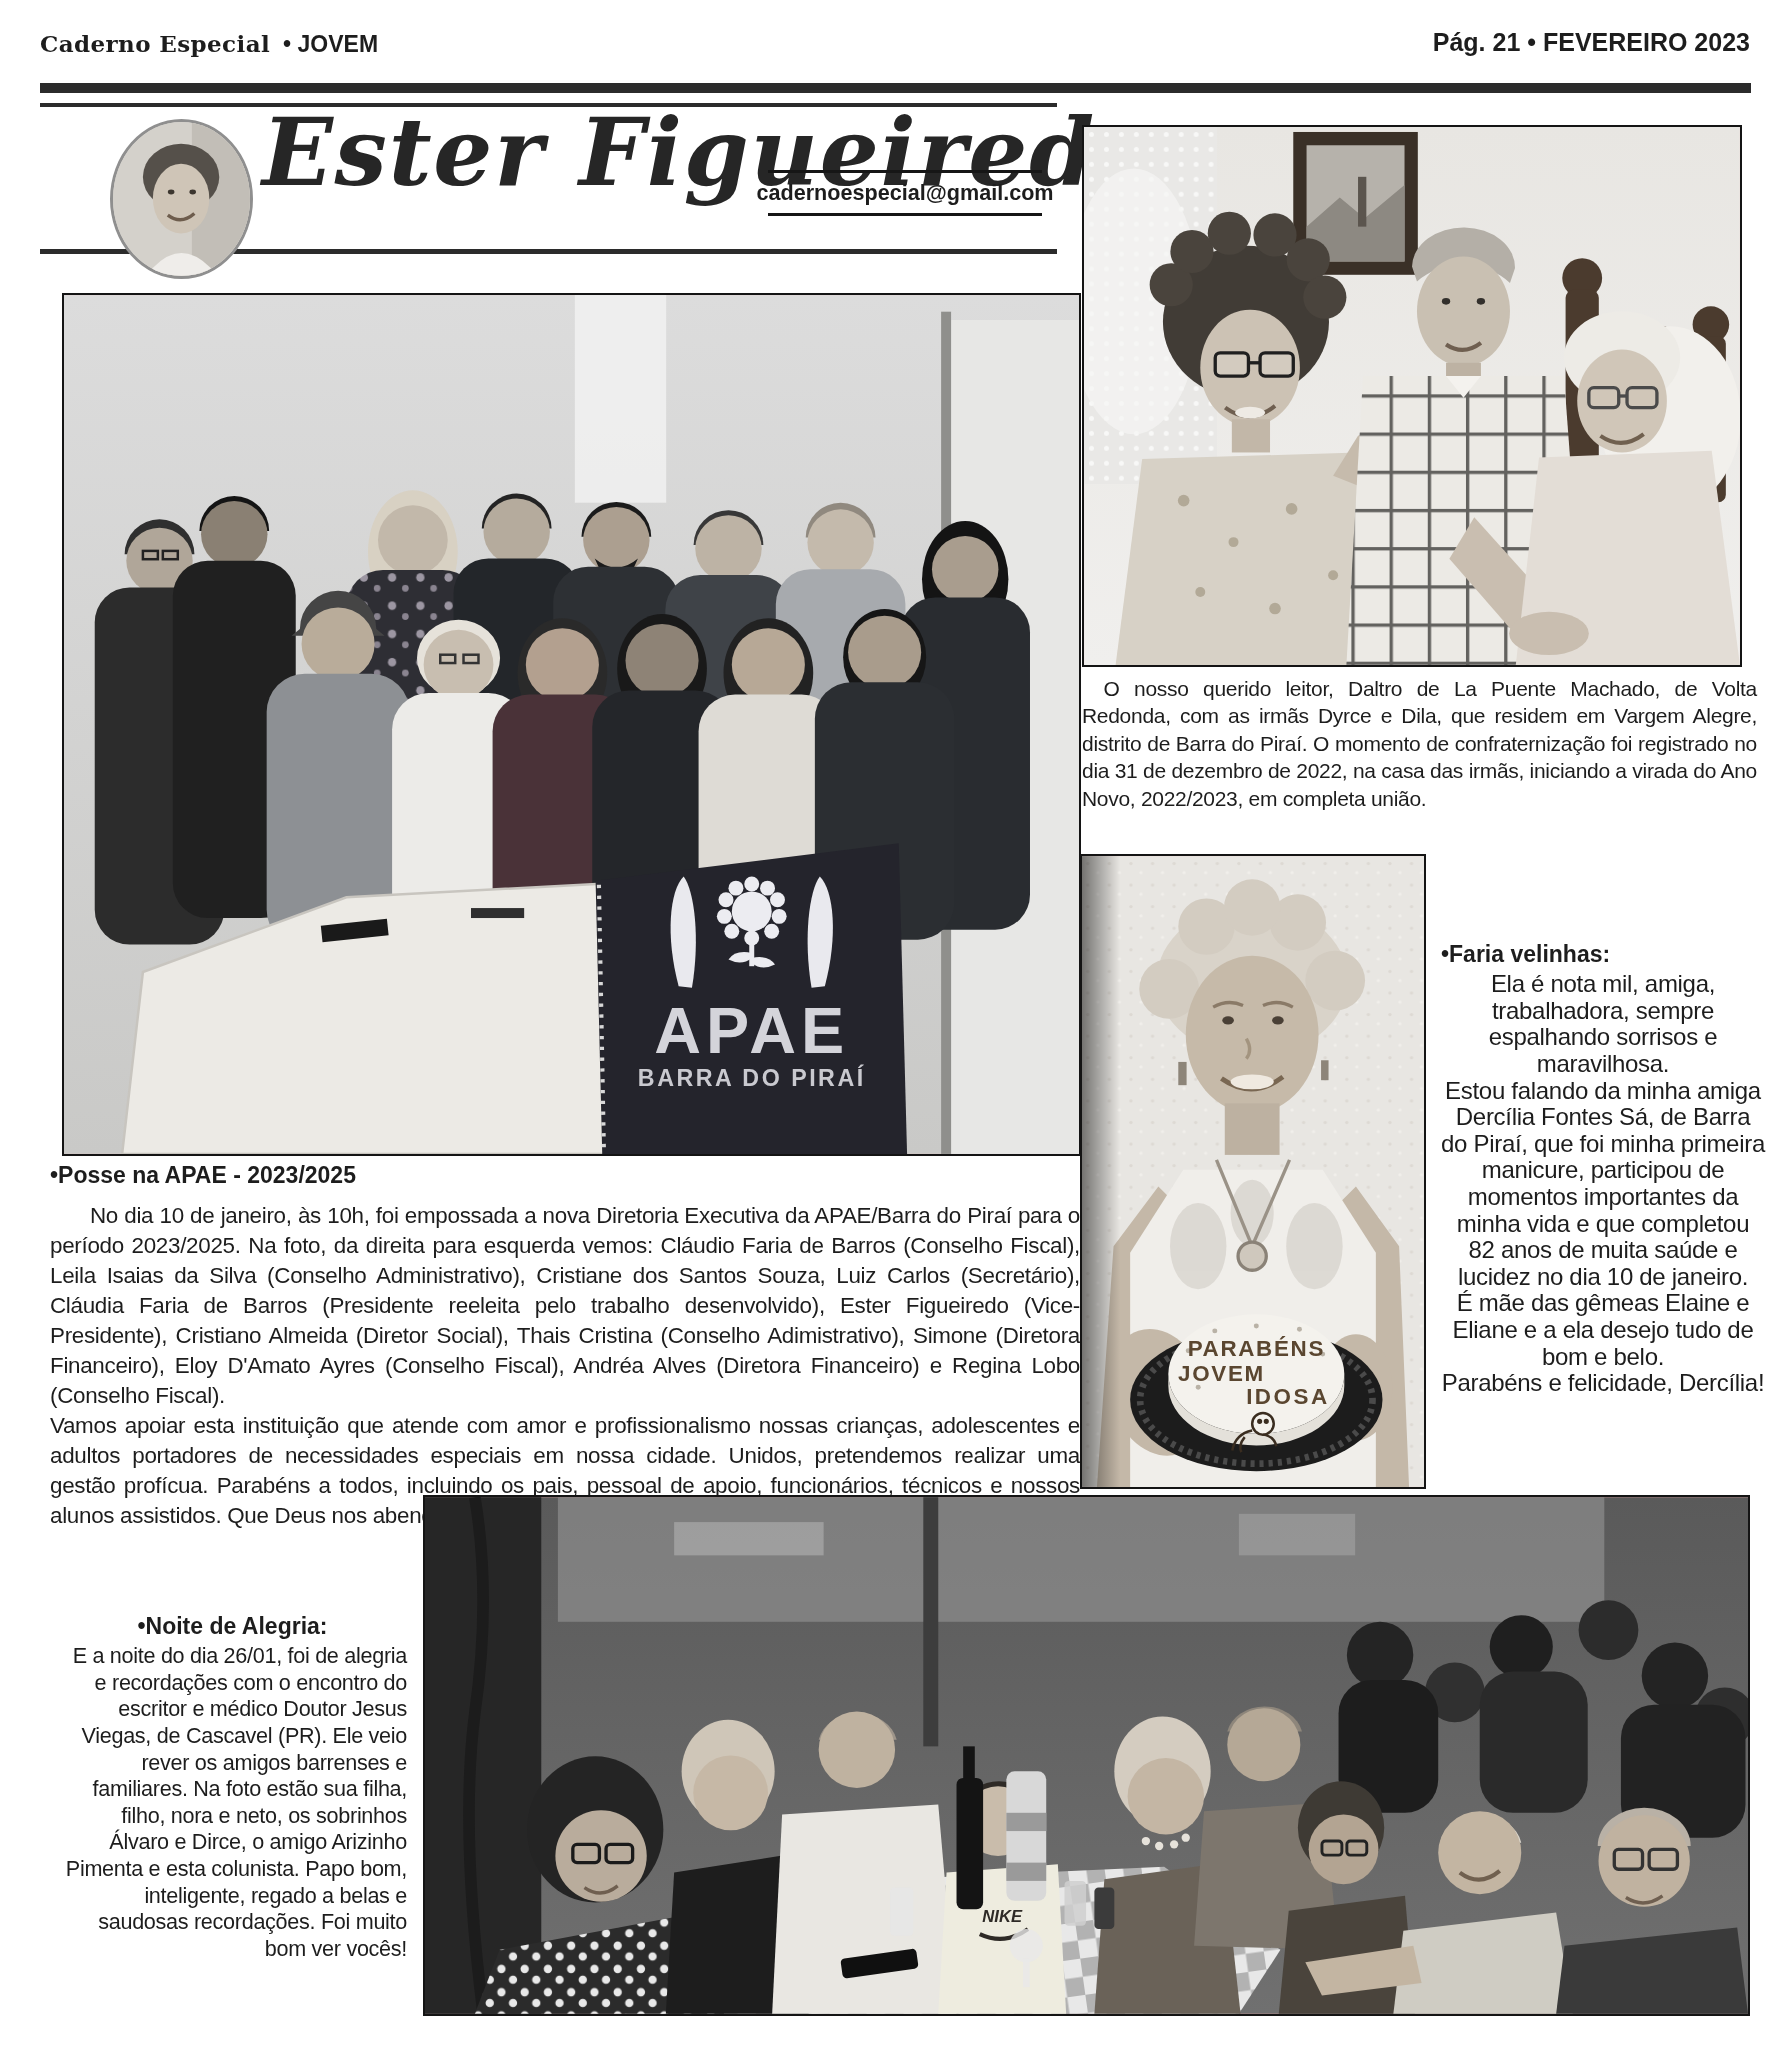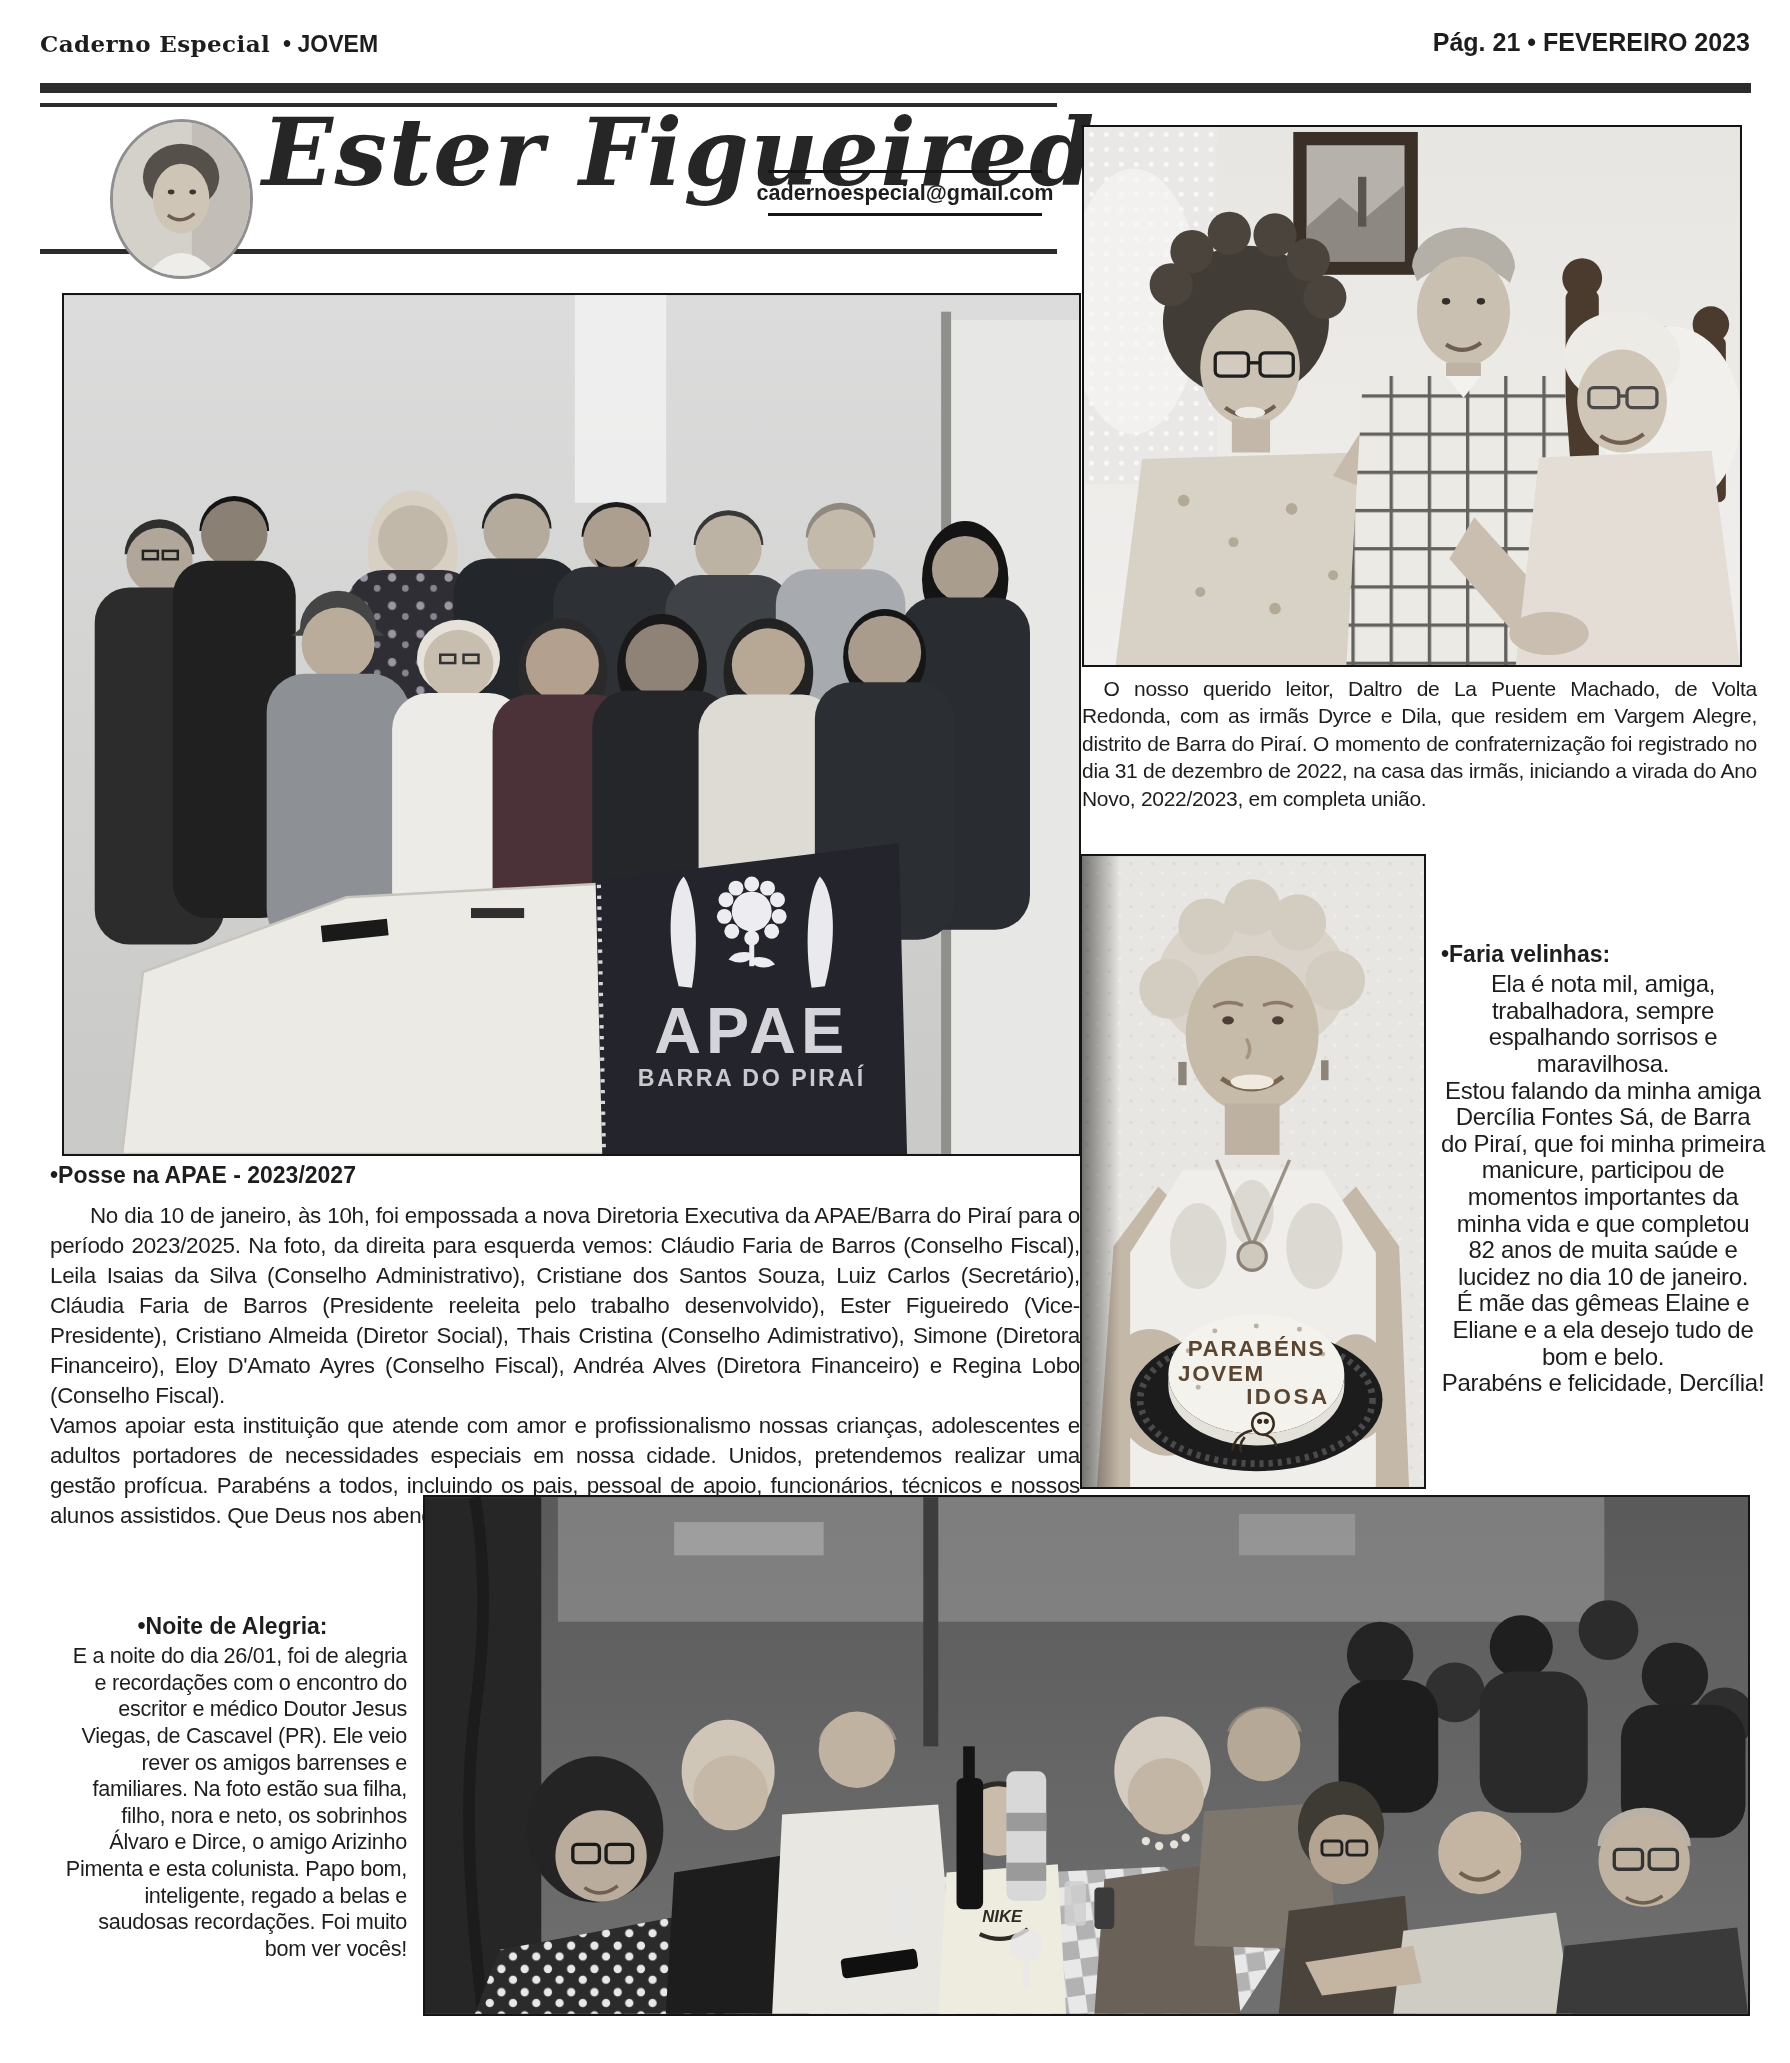--- a/index.html
+++ b/index.html
@@ -15,21 +15,21 @@
   
   .portrait{left:110px;top:119px;width:137px;height:154px;border-radius:50%;
             border:3.3px solid #8f8f8f;overflow:hidden;background:#d9d6d1;z-index:3;}
   .columnist{left:262px;top:106px;width:515px;text-align:center;
              font-family:"DejaVu Serif",serif;font-style:italic;font-weight:bold;
              font-size:93px;line-height:1;color:#262626;letter-spacing:1.7px;white-space:nowrap;}
   .emailbox{left:768px;top:170px;width:274px;height:40px;border-top:3.3px solid #161616;
             border-bottom:3.3px solid #161616;display:flex;align-items:center;justify-content:center;
             font-size:21.6px;font-weight:bold;white-space:nowrap;}
   
-  .photo{background:#0f766e;border:2.5px solid #141414;}
+  .photo{background:#fca5a5;border:2.5px solid #141414;}
   .photo svg{display:block;}
   
   .cap-title{font-size:23px;font-weight:bold;line-height:28px;margin:0 0 3.3px 0;}
   .body-txt{font-size:22.4px;line-height:30px;text-align:justify;margin:0;letter-spacing:-0.3px;}
   .body-txt.indent{text-indent:40px;margin-top:12px;}
   .apae-caption{left:50px;top:1161px;width:1030px;}
   .irmaos-txt{left:1082px;top:675px;width:675px;}
   .irmaos-txt .body-txt{font-size:21px;line-height:27.4px;text-indent:21.6px;}
   .velinhas-txt{left:1441px;top:940px;width:324px;}
   .velinhas-txt .body-txt{font-size:24px;line-height:26.6px;text-align:center;white-space:pre-line;text-indent:0;}
@@ -194,21 +194,21 @@
             <path d="M0,36 q20,-4 28,8 q-16,8 -28,-2" fill="#ececf1"></path>
           </g>
         </g>
         <text x="828" y="912" text-anchor="middle" font-family="Liberation Sans, sans-serif" font-size="78" font-weight="bold" letter-spacing="6" fill="#d4d4da">APAE</text>
         <text x="828" y="952" text-anchor="middle" font-family="Liberation Sans, sans-serif" font-size="28" font-weight="bold" letter-spacing="3" fill="#c9c9cf">BARRA DO PIRAÍ</text>
       </g>
     </svg>
   </div>
 
   <div class="abs apae-caption">
-    <p class="cap-title">•Posse na APAE - 2023/2027</p>
+    <p class="cap-title">•Posse na APAE - 2023/2025</p>
     <p class="body-txt indent">No dia 10 de janeiro, às 10h, foi empossada a nova Diretoria Executiva da APAE/Barra do Piraí para o período 2023/2025. Na foto, da direita para esquerda vemos: Cláudio Faria de Barros (Conselho Fiscal), Leila Isaias da Silva (Conselho Administrativo), Cristiane dos Santos Souza, Luiz Carlos (Secretário), Cláudia Faria de Barros (Presidente reeleita pelo trabalho desenvolvido), Ester Figueiredo (Vice-Presidente), Cristiano Almeida (Diretor Social), Thais Cristina (Conselho Adimistrativo), Simone (Diretora Financeiro), Eloy D'Amato Ayres (Conselho Fiscal), Andréa Alves (Diretora Financeiro) e Regina Lobo (Conselho Fiscal).</p>
     <p class="body-txt">Vamos apoiar esta instituição que atende com amor e profissionalismo nossas crianças, adolescentes e adultos portadores de necessidades especiais em nossa cidade. Unidos, pretendemos realizar uma gestão profícua. Parabéns a todos, incluindo os pais, pessoal de apoio, funcionários, técnicos e nossos alunos assistidos. Que Deus nos abençoe!</p>
   </div>
 
   <div class="abs photo" style="left:1082px;top:125px;width:656px;height:538px;">
     <svg width="656" height="538" viewBox="0 0 790 648">
       <defs>
         <linearGradient id="wall2" x1="0" y1="0" x2="0" y2="1">
           <stop offset="0" stop-color="#e8e6e2"></stop>
             <stop offset="1" stop-color="#f0efed"></stop>

